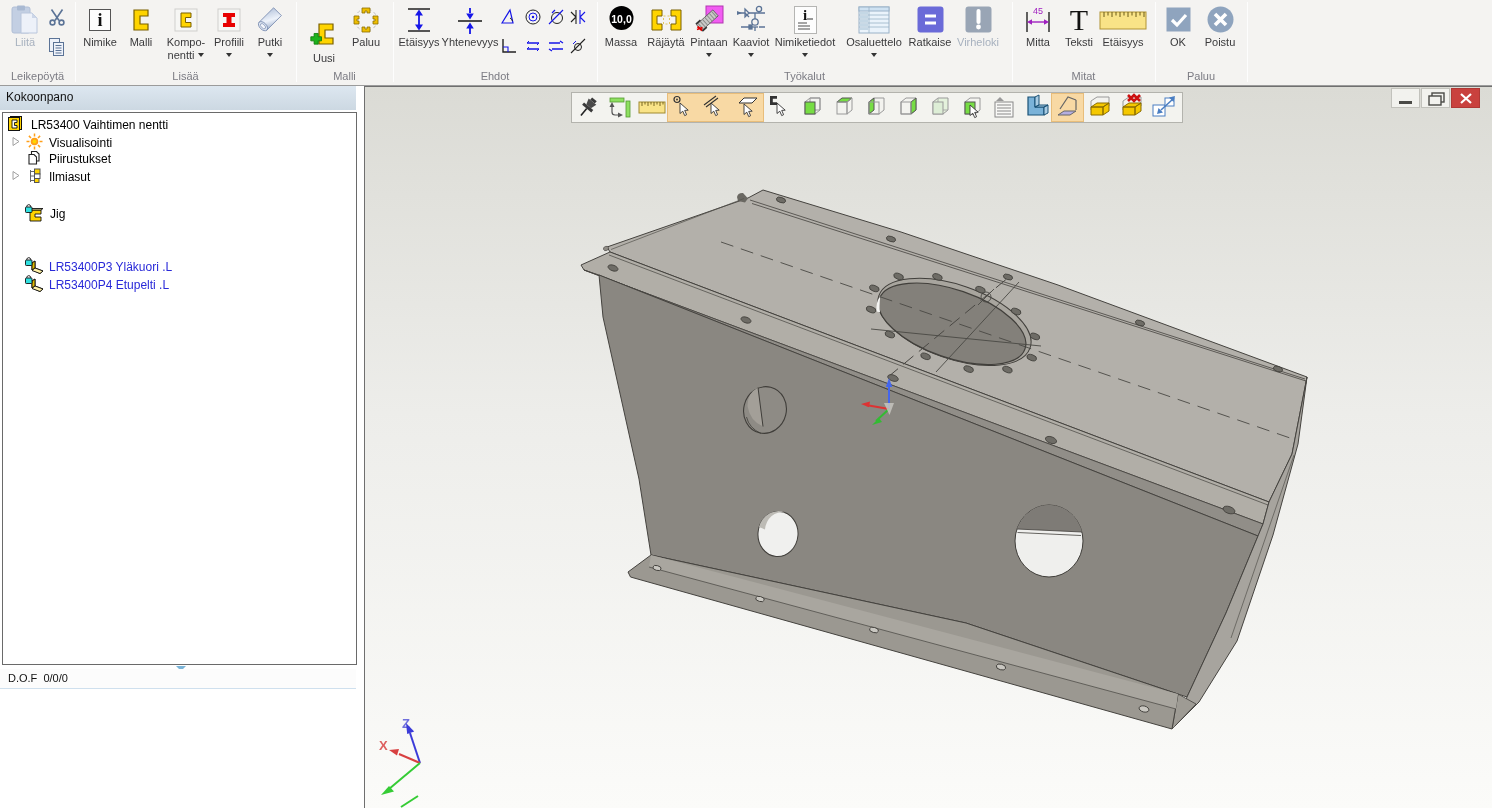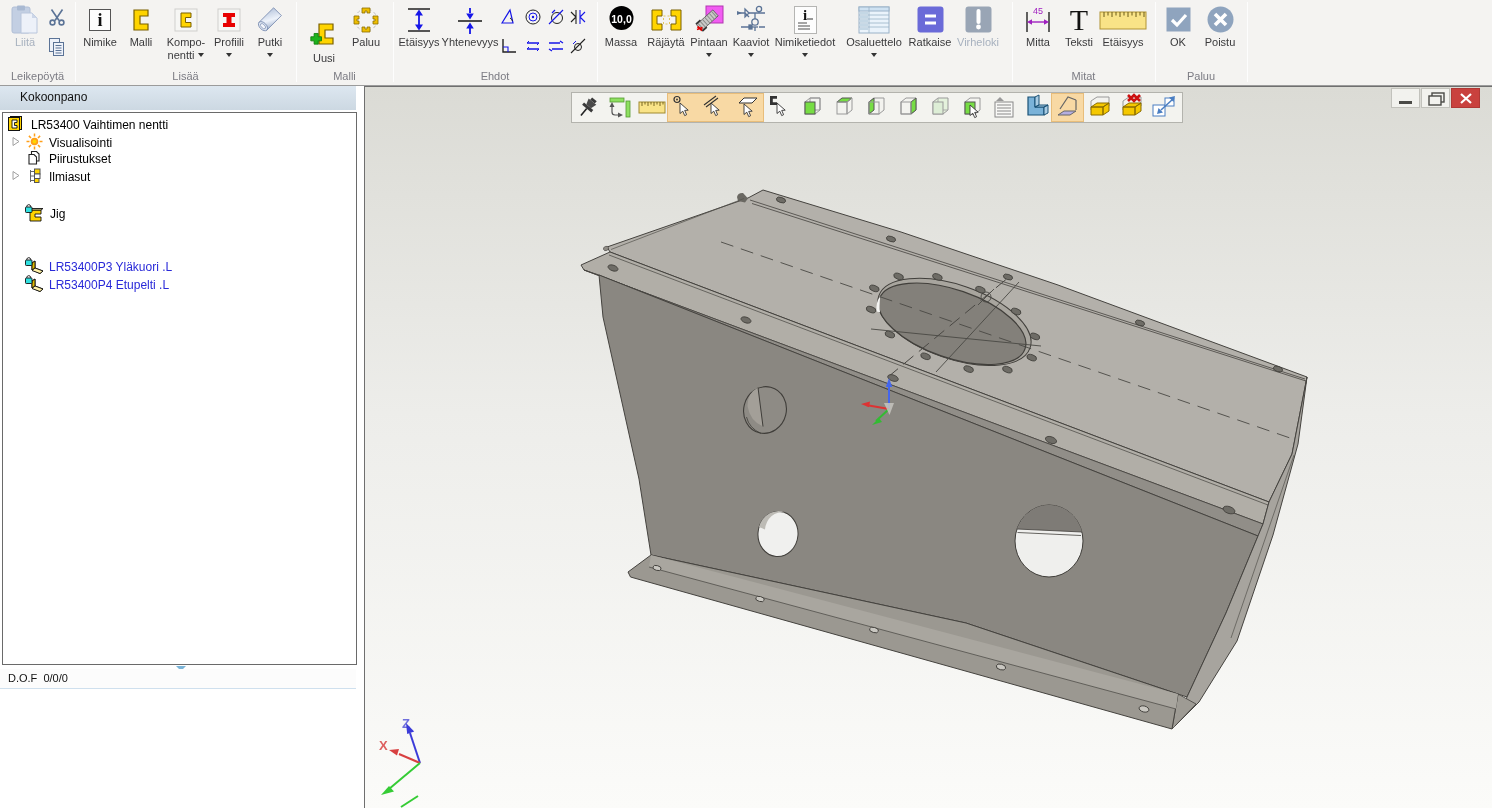--- a/index.html
+++ b/index.html
@@ -5,21 +5,21 @@
 html,body{width:1492px;height:808px;overflow:hidden;font-family:"Liberation Sans",sans-serif;background:#fff}
 #ribbon{position:absolute;left:0;top:0;width:1492px;height:86px;background:#f4f3f1;border-bottom:1px solid #9b9b9b}
 .sep{position:absolute;top:2px;height:80px;width:1px;background:#dcdbd9;border-right:1px solid #fdfdfd}
 .glabel{position:absolute;top:70px;font-size:11px;color:#7b7b83;text-align:center;white-space:nowrap}
 .ritem{position:absolute;text-align:center;font-size:11px;color:#3a3a3c;white-space:nowrap}
 .ritem .lbl{margin-top:1px;line-height:13px}
 .ic{height:31px;display:flex;align-items:center;justify-content:center}
 .dd{display:inline-block;width:0;height:0;border-left:3.5px solid transparent;border-right:3.5px solid transparent;border-top:4px solid #333;vertical-align:2px;margin-left:3px}
 .gray{color:#a7b1bf}
 #leftpanel{position:absolute;left:0;top:86px;width:356px;height:722px;background:#fff}
-#phead{position:absolute;left:0;top:0;width:356px;height:24px;background:linear-gradient(#dde7f0,#ccd8e2);font-size:12px;color:#111;padding:4px 0 0 20px}
+#phead{position:absolute;left:0;top:0;width:356px;height:24px;background:linear-gradient(#dde7f0,#ccd8e2);font-size:12px;color:#111;padding:4px 0 0 6px}
 #tree{position:absolute;left:2px;top:26px;width:355px;height:553px;background:#fff;border:1px solid #6a6a6a;overflow:hidden}
 .trow{position:absolute;font-size:12px;white-space:nowrap}
 #dof{position:absolute;left:0;top:583px;width:356px;height:20px;background:#fcfcfc;font-size:11px;color:#111;padding:3px 0 0 8px;border-bottom:1px solid #cfe0ee}
 #viewport{position:absolute;left:364px;top:86px;width:1128px;height:722px;border-top:1px solid #6f6f6f;border-left:1px solid #6f6f6f;background:linear-gradient(#dbdbd5,#ededea 45%,#fbfbf9)}
 #vtoolbar{position:absolute;left:206px;top:5px;width:612px;height:31px;background:#f3f3ef;border:1px solid #b3b3ad}
 .vcell{position:absolute;top:0;width:32px;height:29px}
 .vhl{background:#f8d9a4;border:1px solid #e8bd7a}
 #winbtns{position:absolute;left:1025px;top:1px;white-space:nowrap;font-size:0}
 .wbtn{display:inline-block;width:29px;height:20px;background:#f2f2ee;border:1px solid #c2c2bc;vertical-align:top;position:relative;margin-left:1px}
 </style></head>
@@ -29,20 +29,21 @@
     <div class="sep" style="left:296px"></div>
     <div class="sep" style="left:393px"></div>
     <div class="sep" style="left:597px"></div>
     <div class="sep" style="left:1012px"></div>
     <div class="sep" style="left:1155px"></div>
     <div class="sep" style="left:1247px"></div>
 <div class="glabel" style="left:0px;width:75px">Leikepöytä</div>
 <div class="glabel" style="left:75px;width:221px">Lisää</div>
 <div class="glabel" style="left:296px;width:97px">Malli</div>
 <div class="glabel" style="left:393px;width:204px">Ehdot</div>
+<div class="glabel" style="left:597px;width:415px">Työkalut</div>
 <div class="glabel" style="left:1012px;width:143px">Mitat</div>
 <div class="glabel" style="left:1155px;width:92px">Paluu</div>
 <div class="ritem gray" style="left:3px;top:4px;width:44px">
       <div class="ic">
         <svg width="30" height="30" viewBox="0 0 30 30">
           <rect x="2" y="2" width="18" height="26" rx="2" fill="#c3cfe3" stroke="#b0bed6"></rect>
           <rect x="7" y="0.5" width="8" height="5" rx="1" fill="#a9b9d2"></rect>
           <path d="M11 8h11l5 5v15h-16z" fill="#edf1f9" stroke="#b9c6dc"></path>
           <path d="M22 8l5 5h-5z" fill="#ccd6e8"></path>
         </svg>

